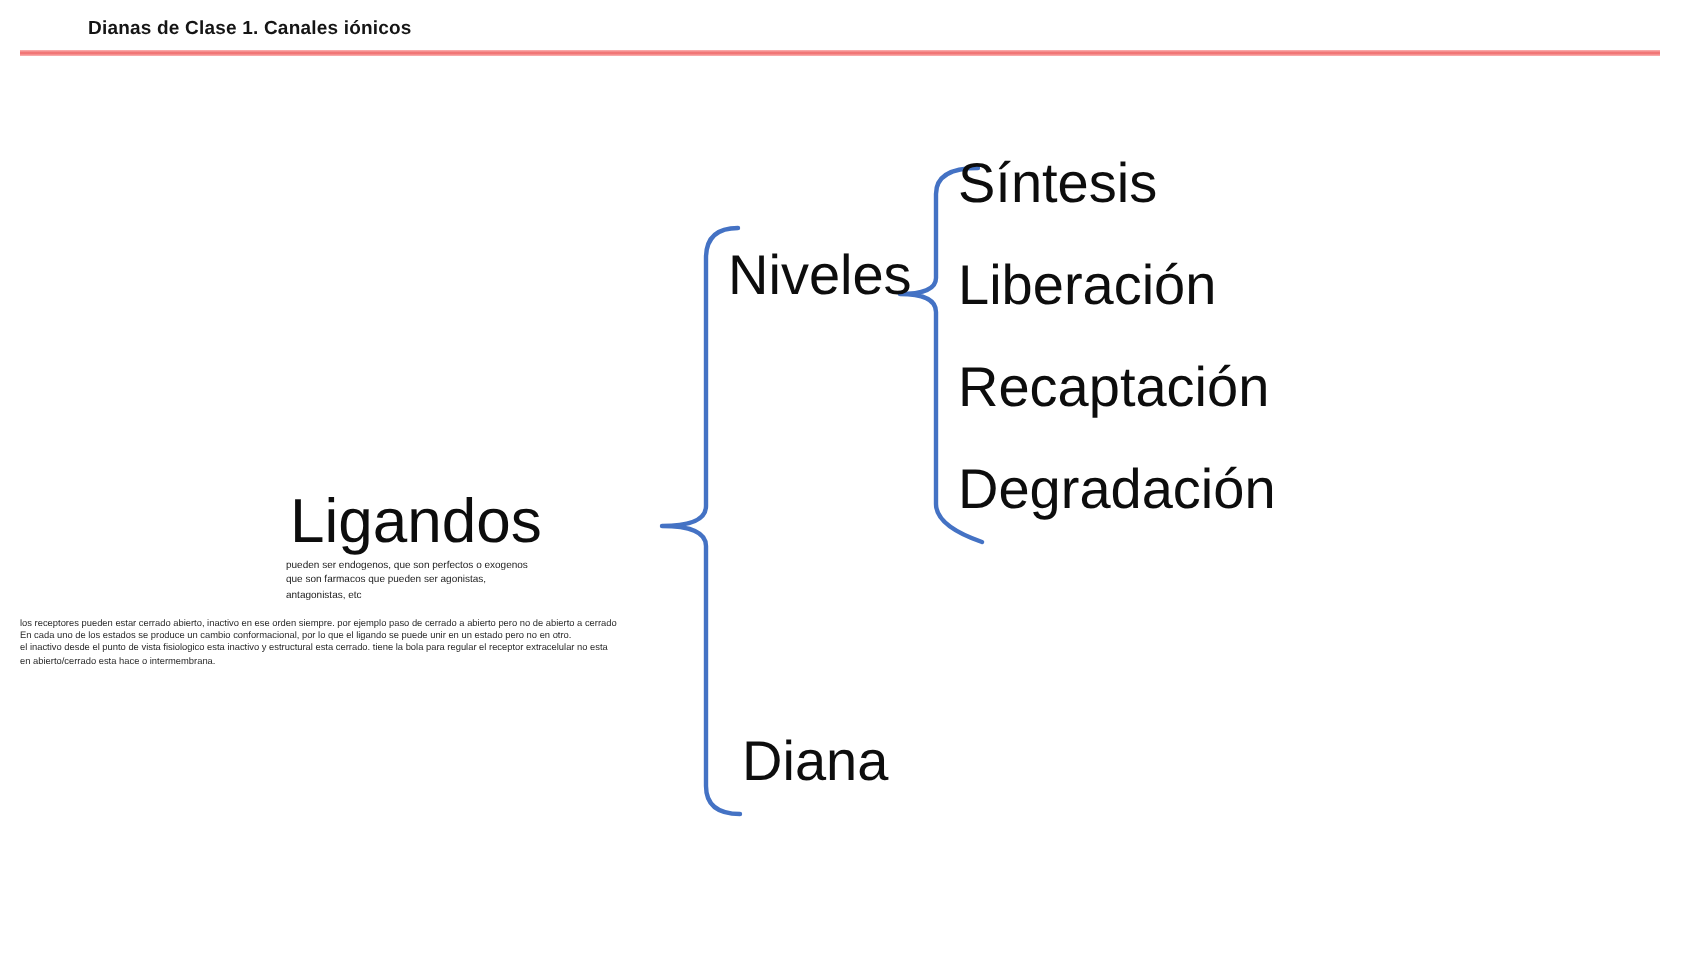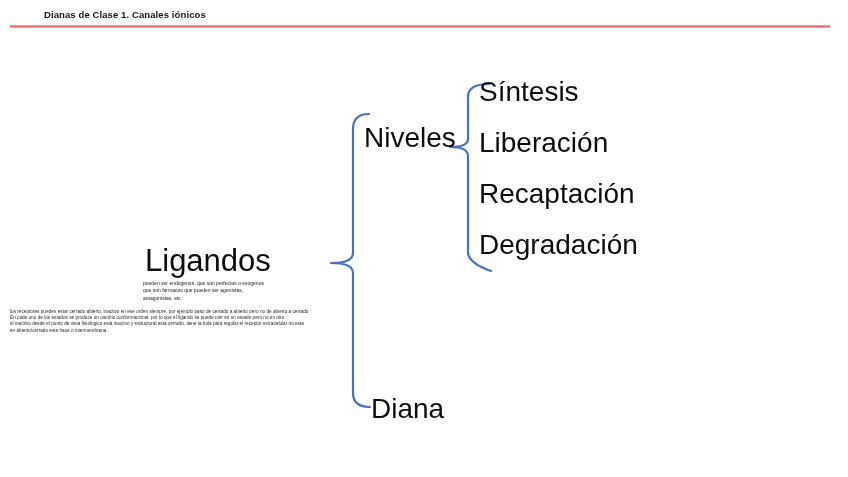--- a/index.html
+++ b/index.html
@@ -36,21 +36,21 @@
   .niveles-label{
     position:absolute;left:364px;top:122px;font-size:28px;color:#0d0d0d;white-space:nowrap;
   }
   .niveles-items{
     position:absolute;left:479px;top:66px;display:flex;flex-direction:column;
   }
   .niveles-items .item{
     height:51px;line-height:51px;font-size:28px;color:#0d0d0d;white-space:nowrap;
   }
   .diana-label{
-    position:absolute;left:371px;top:365px;font-size:28px;color:#0d0d0d;white-space:nowrap;margin-top:28px;
+    position:absolute;left:371px;top:365px;font-size:28px;color:#0d0d0d;white-space:nowrap;
   }
 </style>
 </head>
 <body>
 
 <div id="page">
 
   <div class="header-title">Dianas de Clase 1.  Canales iónicos</div>
   <div class="header-rule"></div>
 

